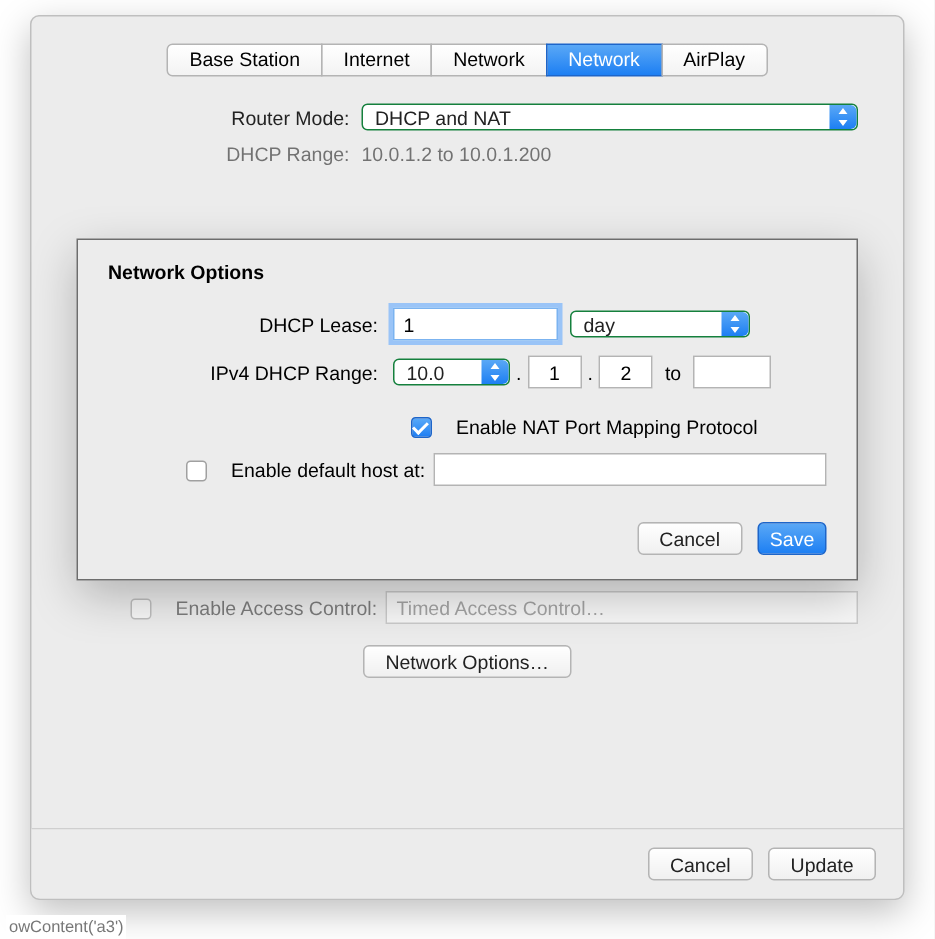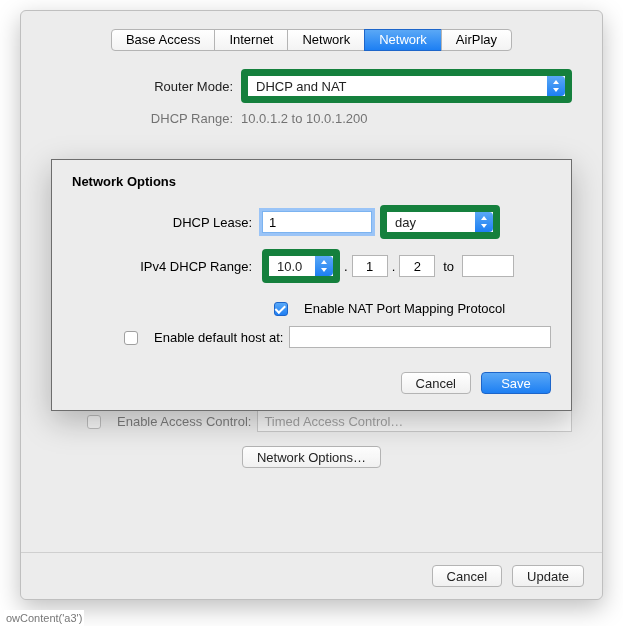--- a/index.html
+++ b/index.html
@@ -52,23 +52,23 @@
   
   .bgform {
     padding: 18px 30px 20px 30px;
     color: #333;
   }
   .row { display:flex; align-items:center; margin-bottom:8px; }
   .row .lbl { width:190px; text-align:right; padding-right:8px; color:#222; }
   .select {
     display:flex; align-items:center; justify-content:space-between;
     background:#fff;
-    border:7px solid #15803d;
+    border:1px solid #15803d;
     border-radius:4px;
-    height:34px;
+    height:18px;
     padding: 0 0 0 8px;
     font-size:13px;
     position: relative;
   }
   .select .cap {
     width: 18px; height: 100%;
     background: linear-gradient(#5aa8f6,#1d7ff3);
     border-radius: 0 4px 4px 0;
     display:flex; align-items:center; justify-content:center;
   }
@@ -170,21 +170,21 @@
     padding: 2px 2px;
   }
 </style>
 </head>
 <body>
 
 <div class="window">
 
   <div class="tabs">
     <div class="tablist">
-      <div class="tab">Base Access</div>
+      <div class="tab">Base Station</div>
       <div class="tab">Internet</div>
       <div class="tab">Network</div>
       <div class="tab selected">Network</div>
       <div class="tab">AirPlay</div>
     </div>
   </div>
 
   <div class="bgform">
 
     <div class="row">
@@ -283,19 +283,19 @@
       <span style="width:40px;"></span>
       <div class="chk">
         <span class="chkbox"></span>
         <span>Enable default host at:</span>
       </div>
       <input class="input" style="flex: 1 1 0%; margin-left: 6px;" value="">
     </div>
 
     <div class="sheet-footer">
       <div class="btn">Cancel</div>
-      <div class="btn primary" style="width:70px;">Save</div>
+      <div class="btn primary" style="width:46px;">Save</div>
     </div>
   </div>
 
 </div>
 
 <div class="caption-bottom">owContent('a3')</div>
 
 </body></html>

